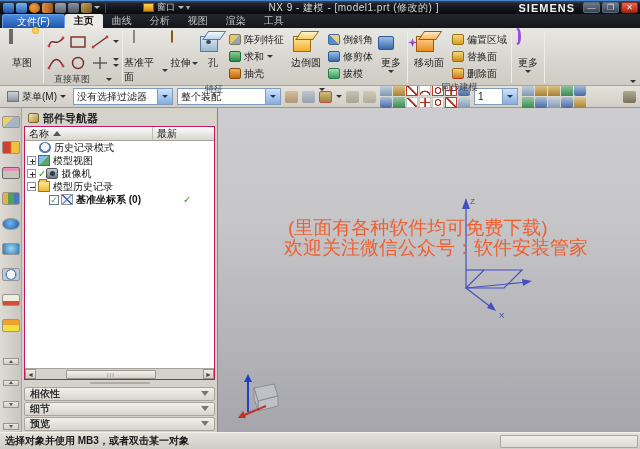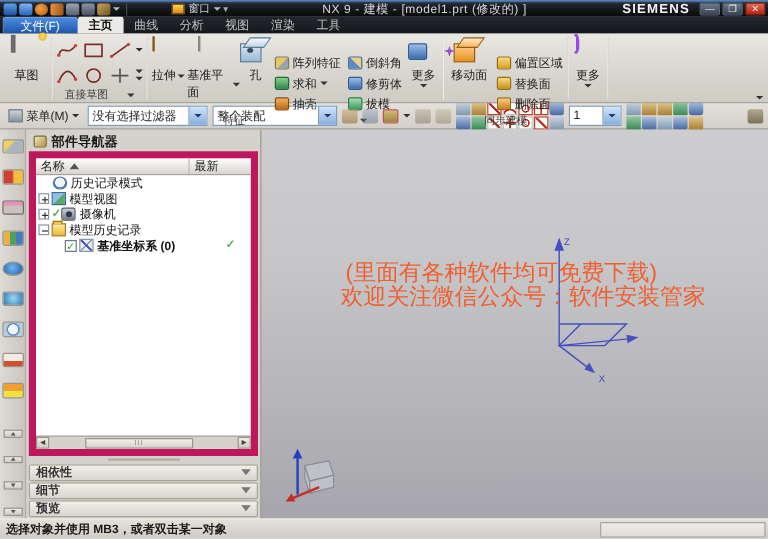--- a/index.html
+++ b/index.html
@@ -84,21 +84,21 @@
   
   .ic-morep { width:16px; height:16px; margin-top:4px; border:3px solid #9a4ae0; border-radius:50%; border-left-color:transparent; }
   
   .ic-surf { width:24px; height:16px; margin-top:4px; transform:skewX(-20deg); border:1px solid #2a7a4a;
     background:repeating-linear-gradient(90deg,#bfe8cf 0 4px,#63c08a 4px 5px),repeating-linear-gradient(0deg,transparent 0 4px,#63c08a 4px 5px); background-color:#bfe8cf; }
   
   .dsgrid { display:grid; grid-template-columns:22px 22px 22px 10px; grid-template-rows:21px 21px; align-items:center; justify-items:center; padding-top:2px; }
   .dsi { width:20px; height:18px; display:flex; align-items:center; justify-content:center; }
   .ds-dd { width:9px; height:18px; display:flex; flex-direction:column; align-items:center; justify-content:center; gap:3px; }
   
-  .stack { display:flex; flex-direction:column; padding-top:2px;margin-top:13px; }
+  .stack { display:flex; flex-direction:column; padding-top:2px; }
   .sbtn { height:17px; display:flex; align-items:center; gap:3px; font-size:10px; color:#222; padding:0 3px; white-space:nowrap; }
   .si { width:12px; height:11px; border-radius:2px; flex:0 0 auto; }
   .si-pattern { background:linear-gradient(135deg,#e8c860 50%,#9aa4ae 50%); border:1px solid #7a7a5a; }
   .si-unite { background:linear-gradient(#8ad08a,#2a8a4a); border:1px solid #1a6a3a; }
   .si-shell { background:linear-gradient(#f0b060,#c06a10); border:1px solid #8a4a0a; }
   .si-chamfer { background:linear-gradient(45deg,#5a8ac8 50%,#e8d080 50%); border:1px solid #4a6a9a; }
   .si-trim { background:linear-gradient(#9ac0e8,#3a6aa8); border:1px solid #2a5a98; }
   .si-draft { background:linear-gradient(#a8e0b8,#3a9a5a); border:1px solid #2a7a4a; }
   .si-offset { background:linear-gradient(#f8d880,#d8a020); border:1px solid #9a7010; }
   .si-replace { background:linear-gradient(#f8d880,#c89018); border:1px solid #9a7010; }
@@ -143,21 +143,21 @@
   .rbi-pal { background:linear-gradient(#f0ece4 60%,#d05030 60%); }
   .rbi-role { background:linear-gradient(#f0a030 50%,#f0e040 50%); }
   .rb-spacer { flex:1; }
   .rbsml { width:16px; height:9px; border:1px solid #9a968e; background:linear-gradient(#ece9e2,#cfccc5); display:flex; align-items:center; justify-content:center; margin-bottom:2px; }
   .rbsml .arr-d { border-left-width:2.5px; border-right-width:2.5px; border-top-width:3px; border-top-color:#555; }
   .rbsml .arr-u { width:0; height:0; border-left:2.5px solid transparent; border-right:2.5px solid transparent; border-bottom:3px solid #555; }
 
   .navpanel { width:196px; background:#d5d2cb; border-right:1px solid #8a867e; display:flex; flex-direction:column; padding:2px 2px 1px; }
   .nav-head { height:16px; display:flex; align-items:center; gap:4px; font-size:11px; font-weight:bold; color:#1a1a1a; padding-left:4px; }
   .nh-ic { width:11px; height:10px; background:linear-gradient(135deg,#f0e8c0,#b09040); border:1px solid #7a6a2a; border-radius:2px; }
-  .navlist { flex:1; background:#fff; border:6px solid #be185d; overflow:hidden; display:flex; flex-direction:column; }
+  .navlist { flex:1; background:#fff; border:1px solid #be185d; overflow:hidden; display:flex; flex-direction:column; }
   .colhead { height:14px; display:flex; background:linear-gradient(#fdfdfd,#d8d5ce); border-bottom:1px solid #a8a49c; font-size:10px; color:#222; }
   .col-name { width:128px; display:flex; align-items:center; gap:4px; padding-left:4px; border-right:1px solid #c0bcb4; }
   .col-latest { flex:1; display:flex; align-items:center; padding-left:4px; }
   .sort-asc { width:0; height:0; border-left:4px solid transparent; border-right:4px solid transparent; border-bottom:5px solid #555; }
   .trow { height:13px; display:flex; align-items:center; font-size:10px; color:#111; white-space:nowrap; }
   .trow .lat { position:absolute; left:158px; }
   .tind { display:inline-block; }
   .expander { width:9px; height:9px; border:1px solid #8a96a4; background:#fff; position:relative; flex:0 0 auto; margin-right:2px; }
   .expander::before { content:""; position:absolute; left:1.5px; top:3.5px; width:5px; height:1px; background:#333; }
   .expander.plus::after { content:""; position:absolute; left:3.5px; top:1.5px; width:1px; height:5px; background:#333; }
@@ -298,31 +298,31 @@
       </div>
       <div class="rg-label">
         <span>直接草图</span>
           <span class="arr-d dark"></span>
       </div>
     </div>
     <div class="rsep"></div>
 
     <div class="rgroup">
       <div class="rg-content">
+        <div class="bigbtn" style="width:44px">
+          <span class="bicon"><span class="ic-plane"></span></span>
+          <span class="cap">
+              <span>基准平面</span>
+              <span class="arr-d dark"></span>
+            </span>
+        </div>
         <div class="bigbtn" style="width:32px">
           <span class="bicon"><span class="ic-extrude"></span></span>
           <span class="cap">
               <span>拉伸</span>
-              <span class="arr-d dark"></span>
-            </span>
-        </div>
-        <div class="bigbtn" style="width:44px">
-          <span class="bicon"><span class="ic-plane"></span></span>
-          <span class="cap">
-              <span>基准平面</span>
               <span class="arr-d dark"></span>
             </span>
         </div>
         <div class="bigbtn" style="width:26px">
           <span class="bicon"><span class="cube"><span class="dot"></span></span></span>
           <span class="cap">
               <span>孔</span>
             </span>
         </div>
         <div class="stack">
@@ -331,20 +331,26 @@
               <span>阵列特征</span>
             </span>
           <span class="sbtn">
               <span class="si si-unite"></span>
               <span>求和</span>
               <span class="arr-d dark"></span>
             </span>
           <span class="sbtn">
               <span class="si si-shell"></span>
               <span>抽壳</span>
+            </span>
+        </div>
+        <div class="bigbtn" style="width:38px">
+          <span class="bicon"><span class="cube yellow"></span></span>
+          <span class="cap">
+              <span>边倒圆</span>
             </span>
         </div>
         <div class="stack">
           <span class="sbtn">
               <span class="si si-chamfer"></span>
               <span>倒斜角</span>
             </span>
           <span class="sbtn">
               <span class="si si-trim"></span>
               <span>修剪体</span>

